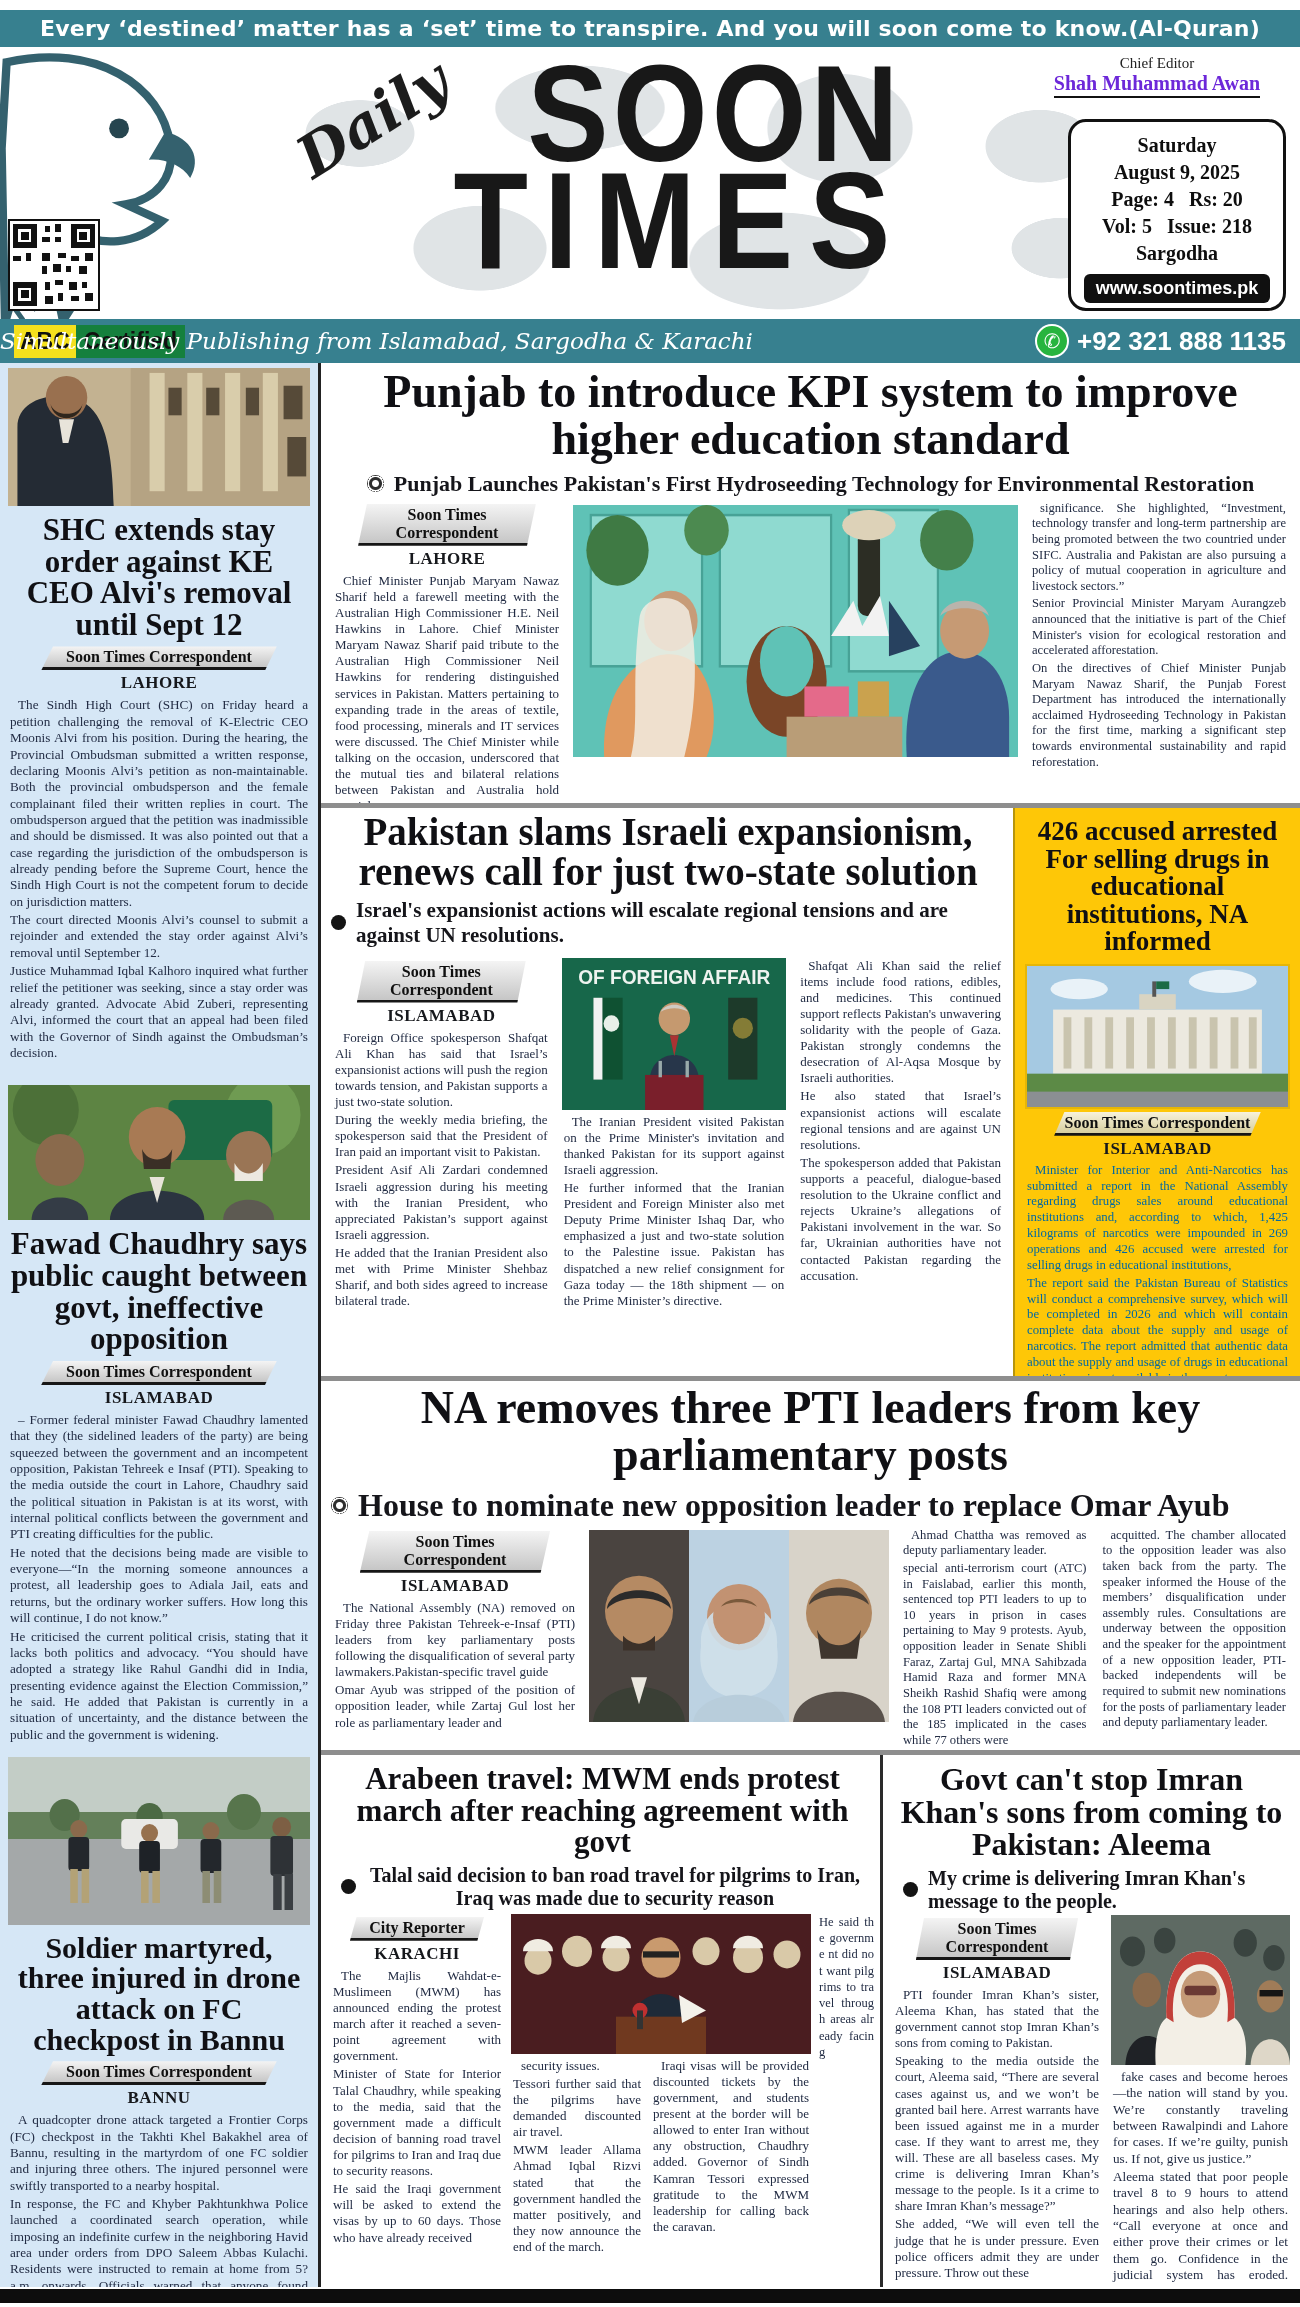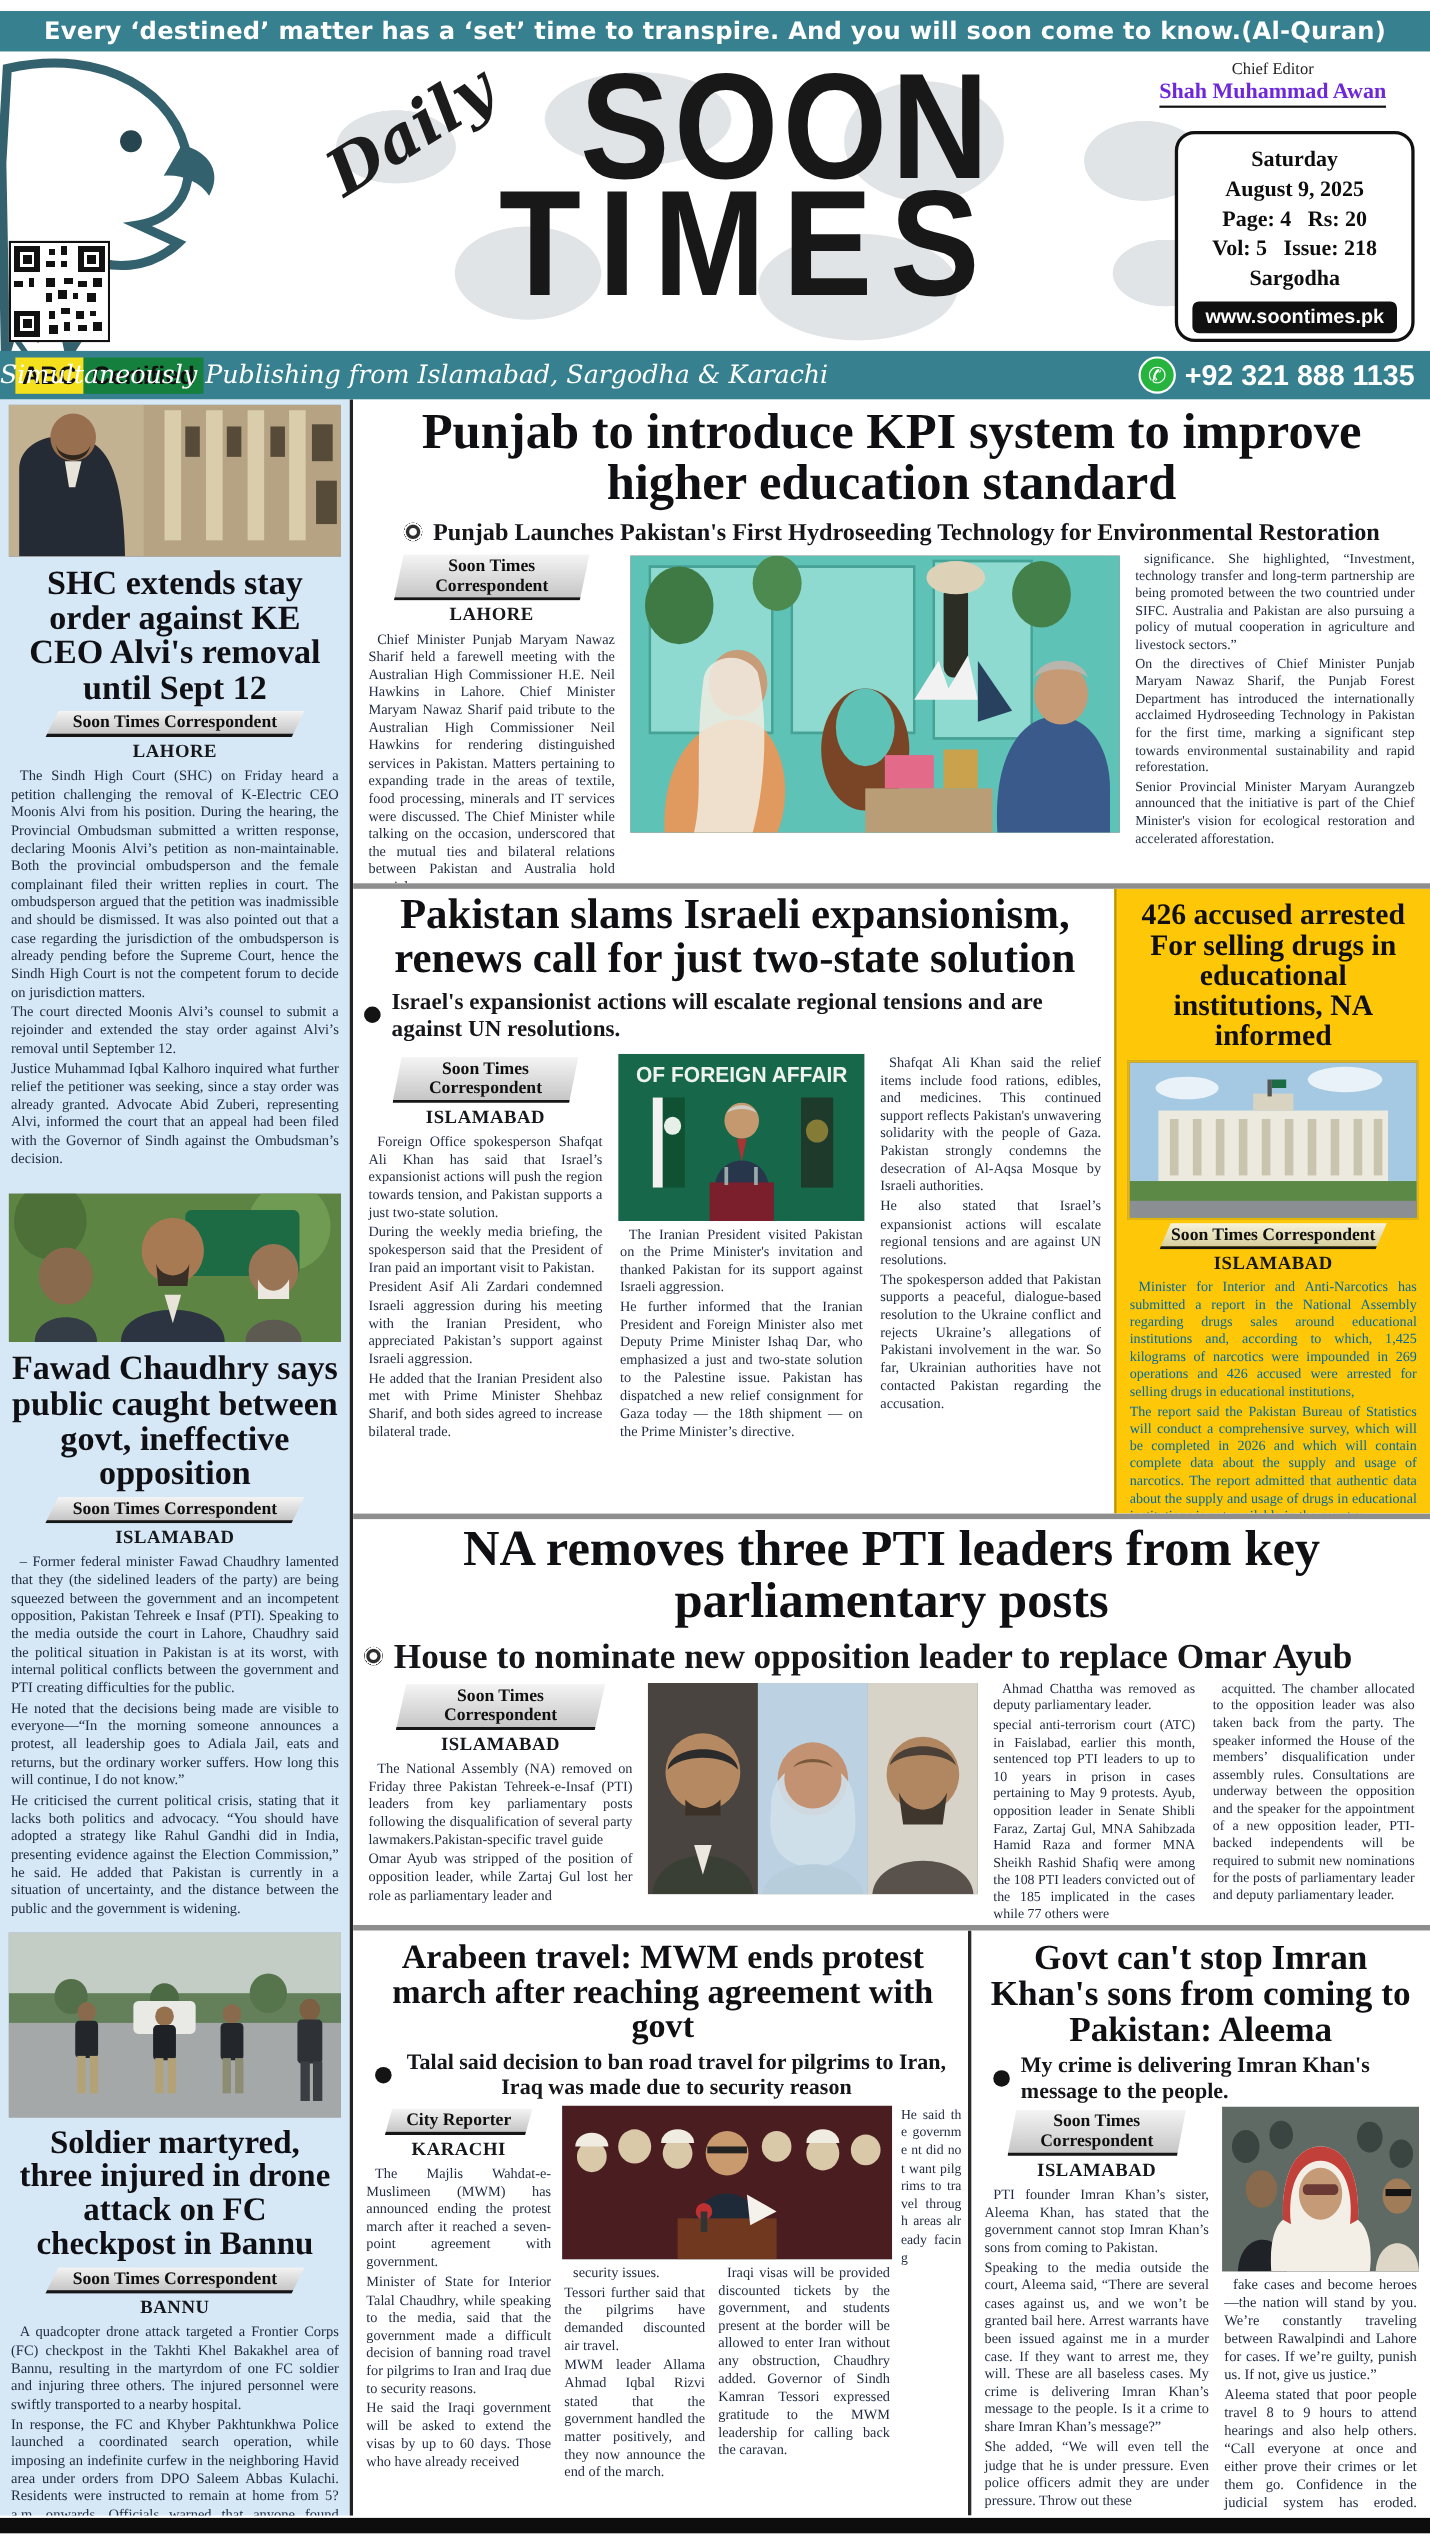--- a/index.html
+++ b/index.html
@@ -383,22 +383,22 @@
             <circle cx="176" cy="50" r="11" fill="#c69a74"></circle>
               <path d="M165 44 C168 36 184 36 187 44 C182 40 170 40 165 44 Z" fill="#b9b4ac"></path>
             <rect x="96" y="84" width="52" height="16" fill="#b99d77"></rect>
               <rect x="104" y="72" width="20" height="12" fill="#e46a8a"></rect>
               <rect x="128" y="70" width="14" height="14" fill="#caa24e"></rect>
           </svg>
         </div>
         <div class="col kpi-c2">
           <div class="body">
             <p>significance. She highlighted, “Investment, technology transfer and long-term partnership are being promoted between the two countried under SIFC. Australia and Pakistan are also pursuing a policy of mutual cooperation in agriculture and livestock sectors.”</p>
+            <p>Senior Provincial Minister Maryam Aurangzeb announced that the initiative is part of the Chief Minister's vision for ecological restoration and accelerated afforestation.</p>
             <p>On the directives of Chief Minister Punjab Maryam Nawaz Sharif, the Punjab Forest Department has introduced the internationally acclaimed Hydroseeding Technology in Pakistan for the first time, marking a significant step towards environmental sustainability and rapid reforestation.</p>
-            <p>Senior Provincial Minister Maryam Aurangzeb announced that the initiative is part of the Chief Minister's vision for ecological restoration and accelerated afforestation.</p>
           </div>
         </div>
       </div>
     </section>
 
     <div class="hdiv"></div>
 
     <section class="band band-b">
       <div class="israel">
         <h2 class="hl hl-israel">Pakistan slams Israeli expansionism, renews call for just two-state solution</h2>

